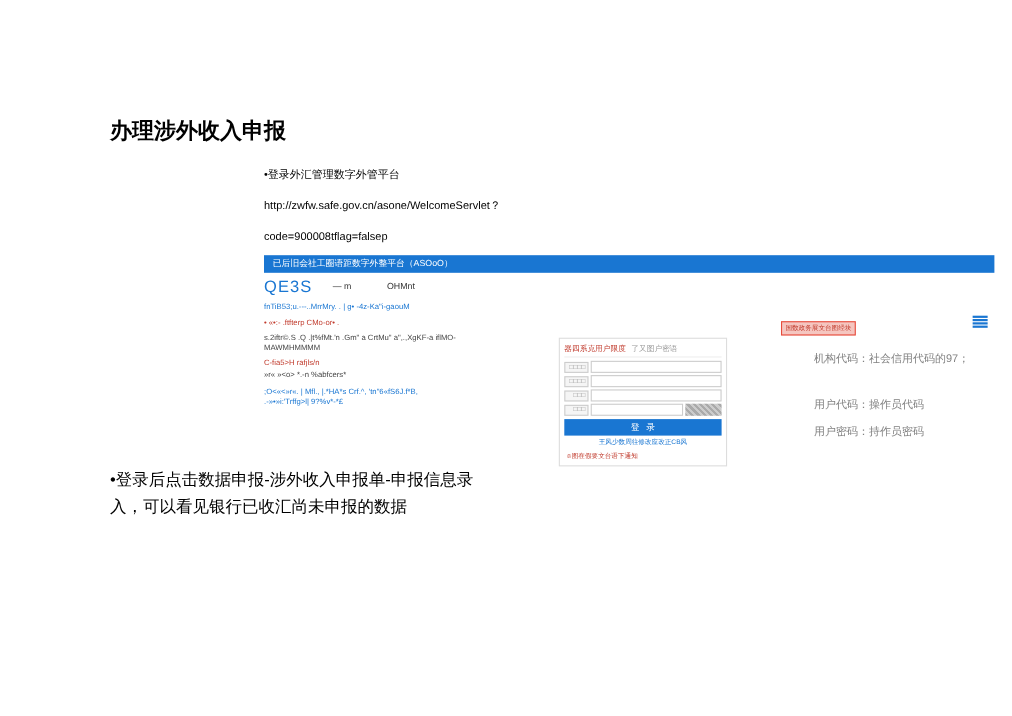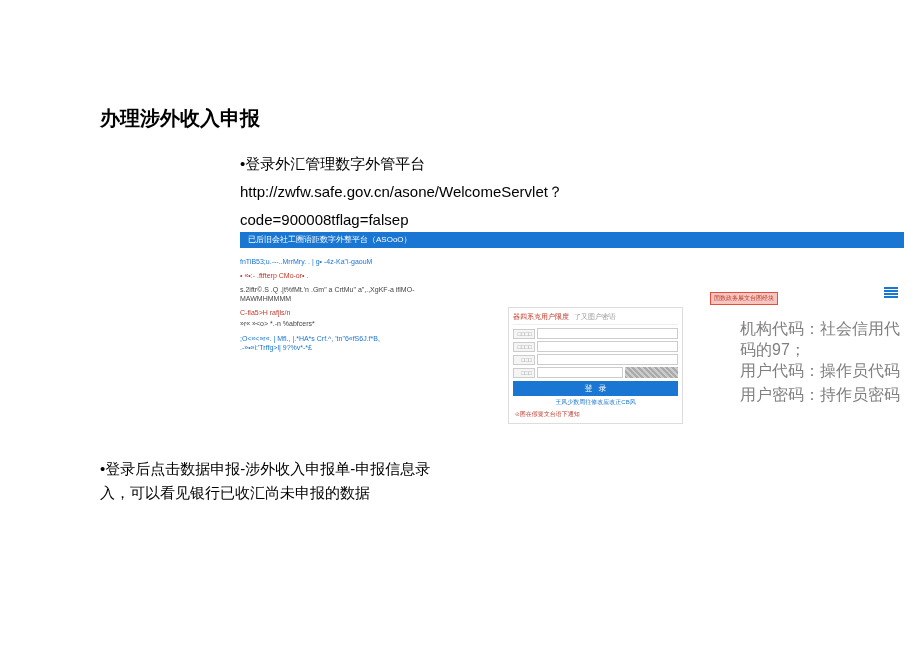--- a/index.html
+++ b/index.html
@@ -18,21 +18,21 @@
       position: absolute;
       top: 105px;
       left: 100px;
       font-size: 20px;
       font-weight: bold;
       color: #000;
     }
     .step-text {
       position: absolute;
       left: 240px;
-      font-size: 15px;
+      font-size: 10px;
       color: #000;
       line-height: 1.6;
     }
     .step1-line1 {
       top: 152px;
     }
     .step1-line2 {
       top: 180px;
     }
     .step1-line3 {
@@ -91,21 +91,21 @@
     .tiny-red {
       font-size: 7px;
       color: #c0392b;
       line-height: 1.3;
       margin-top: 5px;
     }
     .login-panel {
       position: absolute;
       left: 268px;
       top: 55px;
-      width: 175px;
+      width: 153px;
       background: #fff;
       border: 1px solid #ddd;
       padding: 4px;
     }
     .login-header {
       font-size: 7px;
       color: #c0392b;
       margin-bottom: 3px;
       border-bottom: 1px solid #eee;
       padding-bottom: 2px;
@@ -164,21 +164,21 @@
       left: 470px;
       top: 40px;
       background: #f5c6c0;
       border: 1px solid #e74c3c;
       font-size: 6px;
       color: #c0392b;
       padding: 1px 3px;
     }
     .annotation {
       position: absolute;
-      font-size: 16px;
+      font-size: 10px;
       color: #808080;
     }
     .ann1 {
       left: 500px;
       top: 67px;
     }
     .ann2 {
       left: 500px;
       top: 95px;
       margin-top: 14px;
@@ -195,37 +195,41 @@
       font-size: 12px;
     }
     .step2 {
       position: absolute;
       top: 425px;
       left: 100px;
       font-size: 15px;
       color: #000;
       line-height: 1.6;
       width: 350px;
-      margin-top: 32px;
     }
   </style>
 </head>
 <body>
 
 <div class="page-title">办理涉外收入申报</div>
 
 <div class="step-text step1-line1">•登录外汇管理数字外管平台</div>
 <div class="step-text step1-line2">http://zwfw.safe.gov.cn/asone/WelcomeServlet？</div>
 <div class="step-text step1-line3">code=900008tflag=falsep</div>
 
 <div class="blue-bar">已后旧会社工圈语距数字外整平台（ASOoO）</div>
 
 <div class="content-area">
 
   <div class="left-block">
+    <div>
+      <span class="qe3s">QE3S</span>
+      <span class="qe3s-small">— m</span>
+      <span class="qe3s-small" style="margin-left:28px;">OHMnt</span>
+    </div>
     <div class="tiny-blue">fnTiB53;u.---..MrrMry. . | g• -4z-Ka"i-gaouM</div>
     <div class="tiny-red">• «•:- .ftfterp CMo-or• .</div>
     <div class="tiny-text" style="margin-top:5px;">s.2iftr©.S .Q .|t%fMt.'n .Gm" a CrtMu" a",.,XgKF-a iflMO-MAWMHMMMM</div>
     <div class="tiny-red">C-fia5&gt;H         rafjls/n</div>
     <div class="tiny-text">»r« »&lt;o&gt; *.-n %abfcers*</div>
     <div class="tiny-blue">;O&lt;«&lt;»r«. | Mfl., |.*HA*s Crf.^, 'tn"6«fS6J.f*B, .-»•»i:'Trffg&gt;l| 9?%v*-*£</div>
   </div>
 
   <div class="login-panel">
     <div class="login-header">

